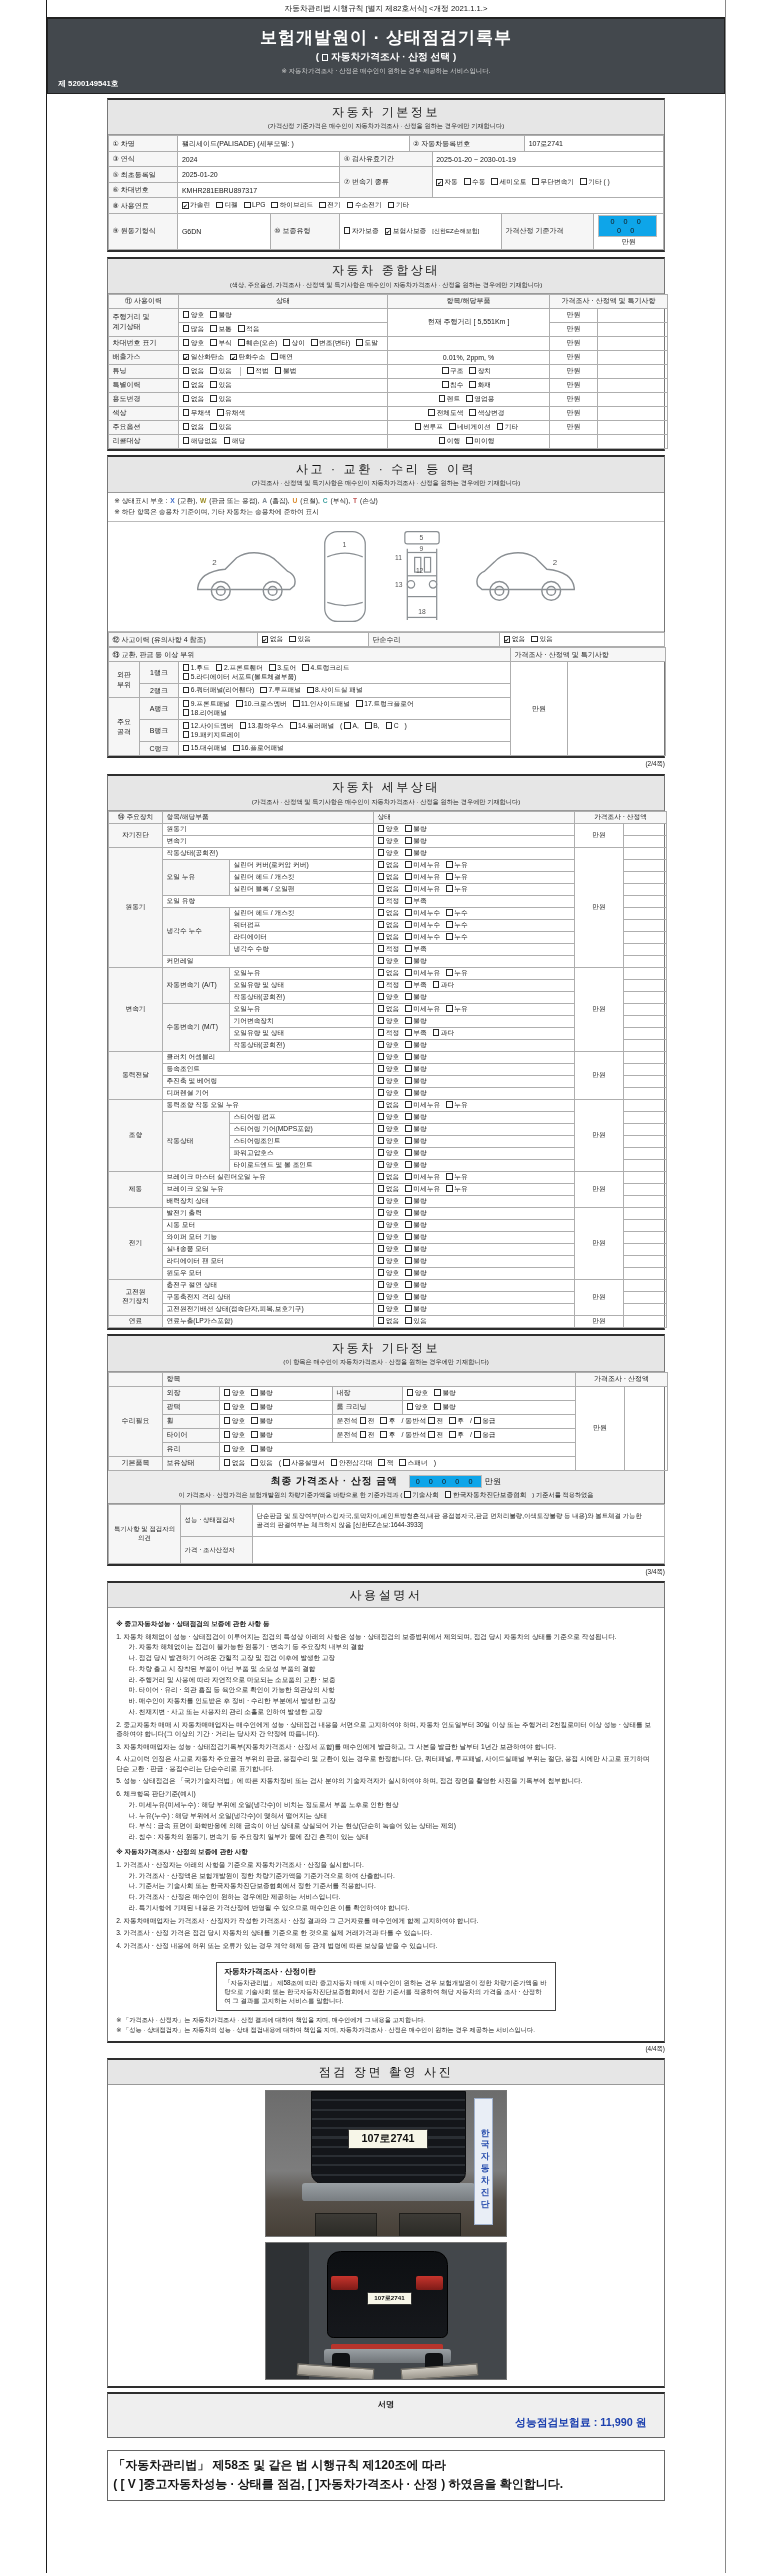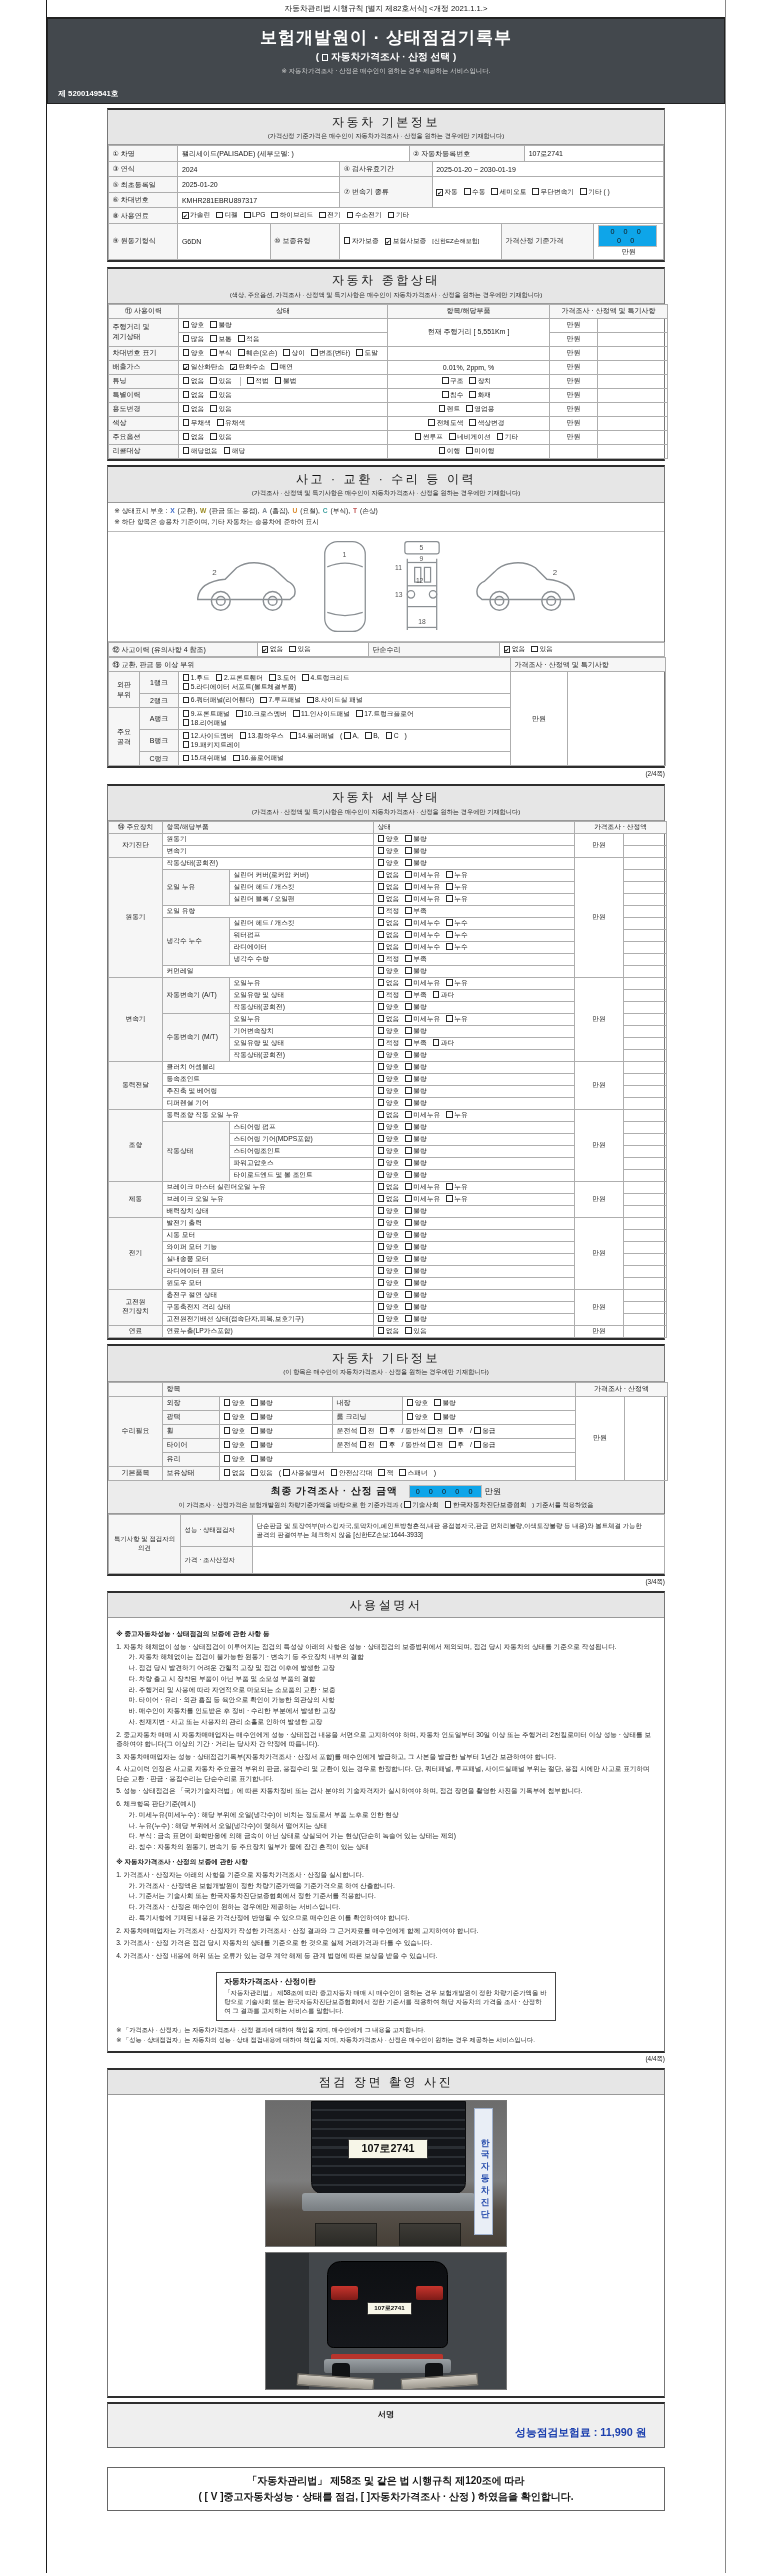--- a/index.html
+++ b/index.html
@@ -9,21 +9,21 @@
   .sheet{margin-left:46px;width:680px;height:2573px;overflow:hidden;
          border-left:1px solid #1b1b1b;border-right:0.5px solid #8a8a8a;padding-top:2.6px}
   .topnote{text-align:center;font-size:7.7px;margin:1px 0 3.1px}
   .inner{width:558px;margin:0 auto}
   
   .dhead{background:#43484d;color:#fff;border:1px solid #222;border-top:2.1px solid #222;padding:7.2px 10.3px 4.1px}
   .dtitle{text-align:center;font-size:17px;font-weight:bold;letter-spacing:1px}
   .dsub{text-align:center;font-size:9.8px;font-weight:bold;margin-top:2.6px}
   .sqr{display:inline-block;width:6.7px;height:6.7px;border:1px solid #fff;vertical-align:-0.5px;margin:0 2.6px}
   .dnote{text-align:center;font-size:6.4px;color:#d9d9d9;margin-top:2.1px}
-  .docno{font-size:7.7px;font-weight:bold;margin-top:13px}
+  .docno{font-size:7.7px;font-weight:bold;margin-top:3px}
   
   .sec{border:1px solid #777;border-top:2.6px solid #2e2e2e;border-bottom:2.6px solid #2e2e2e;margin-top:4.6px;background:#fff}
   .band{background:#e6e6e6;border-bottom:0.5px solid #999;text-align:center;padding:3.6px 2.1px 3.1px}
   .band .bt{font-size:12px;font-weight:normal;letter-spacing:2.6px}
   .band .bs{font-size:6.2px;color:#222;margin-top:1.5px}
   .marker{width:558px;margin:1.5px auto 0;text-align:right;font-size:6.4px}
   
   table.t{width:100%;border-collapse:collapse;table-layout:fixed}
   .t td{border:0.5px solid #aeaeae;font-size:7px;padding:1.5px 3.6px;vertical-align:middle;word-break:keep-all;overflow:hidden}
   .t .lab{background:#f6f6f6}
@@ -80,21 +80,21 @@
         border-radius:13.4px 13.4px 6.2px 6.2px;border:0.5px solid #000}
   .tl{position:absolute;top:33px;width:27px;height:13.4px;background:linear-gradient(#c7342c,#7e1b17);border-radius:2.1px}
   .rbar{position:absolute;left:65px;top:101px;width:112px;height:6.2px;background:#b8342c;border-radius:1.5px}
   .bump2{position:absolute;left:58px;top:106px;width:127px;height:13.4px;background:linear-gradient(#9aa0a4,#6f7478);border-radius:3.1px}
   .ramp{position:absolute;top:123px;width:77px;height:12.4px;background:linear-gradient(#cfcac0,#9a958b);border:0.5px solid #7c776d}
   .wheelr{position:absolute;top:110px;width:17.5px;height:20.6px;background:#101214;border-radius:4.1px}
   
   .signbox{border:1px solid #666;border-top:2.6px solid #2e2e2e;margin-top:4.6px;background:#efefef;padding:5.2px 17.5px 7.2px}
   .st{text-align:center;font-size:8.2px;font-weight:bold}
   .fee{text-align:right;color:#1b3fae;font-size:10.8px;font-weight:bold;margin-top:5.2px}
-  .footbox{border:1px solid #666;margin-top:19px;padding:5.2px;text-align:center;font-size:10px;font-weight:bold;line-height:1.6}
+  .footbox{border:1px solid #666;margin-top:12px;padding:5.2px;font-size:12px;font-weight:bold;line-height:1.6}
 </style>
 </head>
 <body>
 
 <div class="sheet">
   <div class="topnote">자동차관리법 시행규칙 [별지 제82호서식] &lt;개정 2021.1.1.&gt;</div>
 
   <div class="dhead">
     <div class="dtitle">보험개발원이 · 상태점검기록부</div>
     <div class="dsub">

